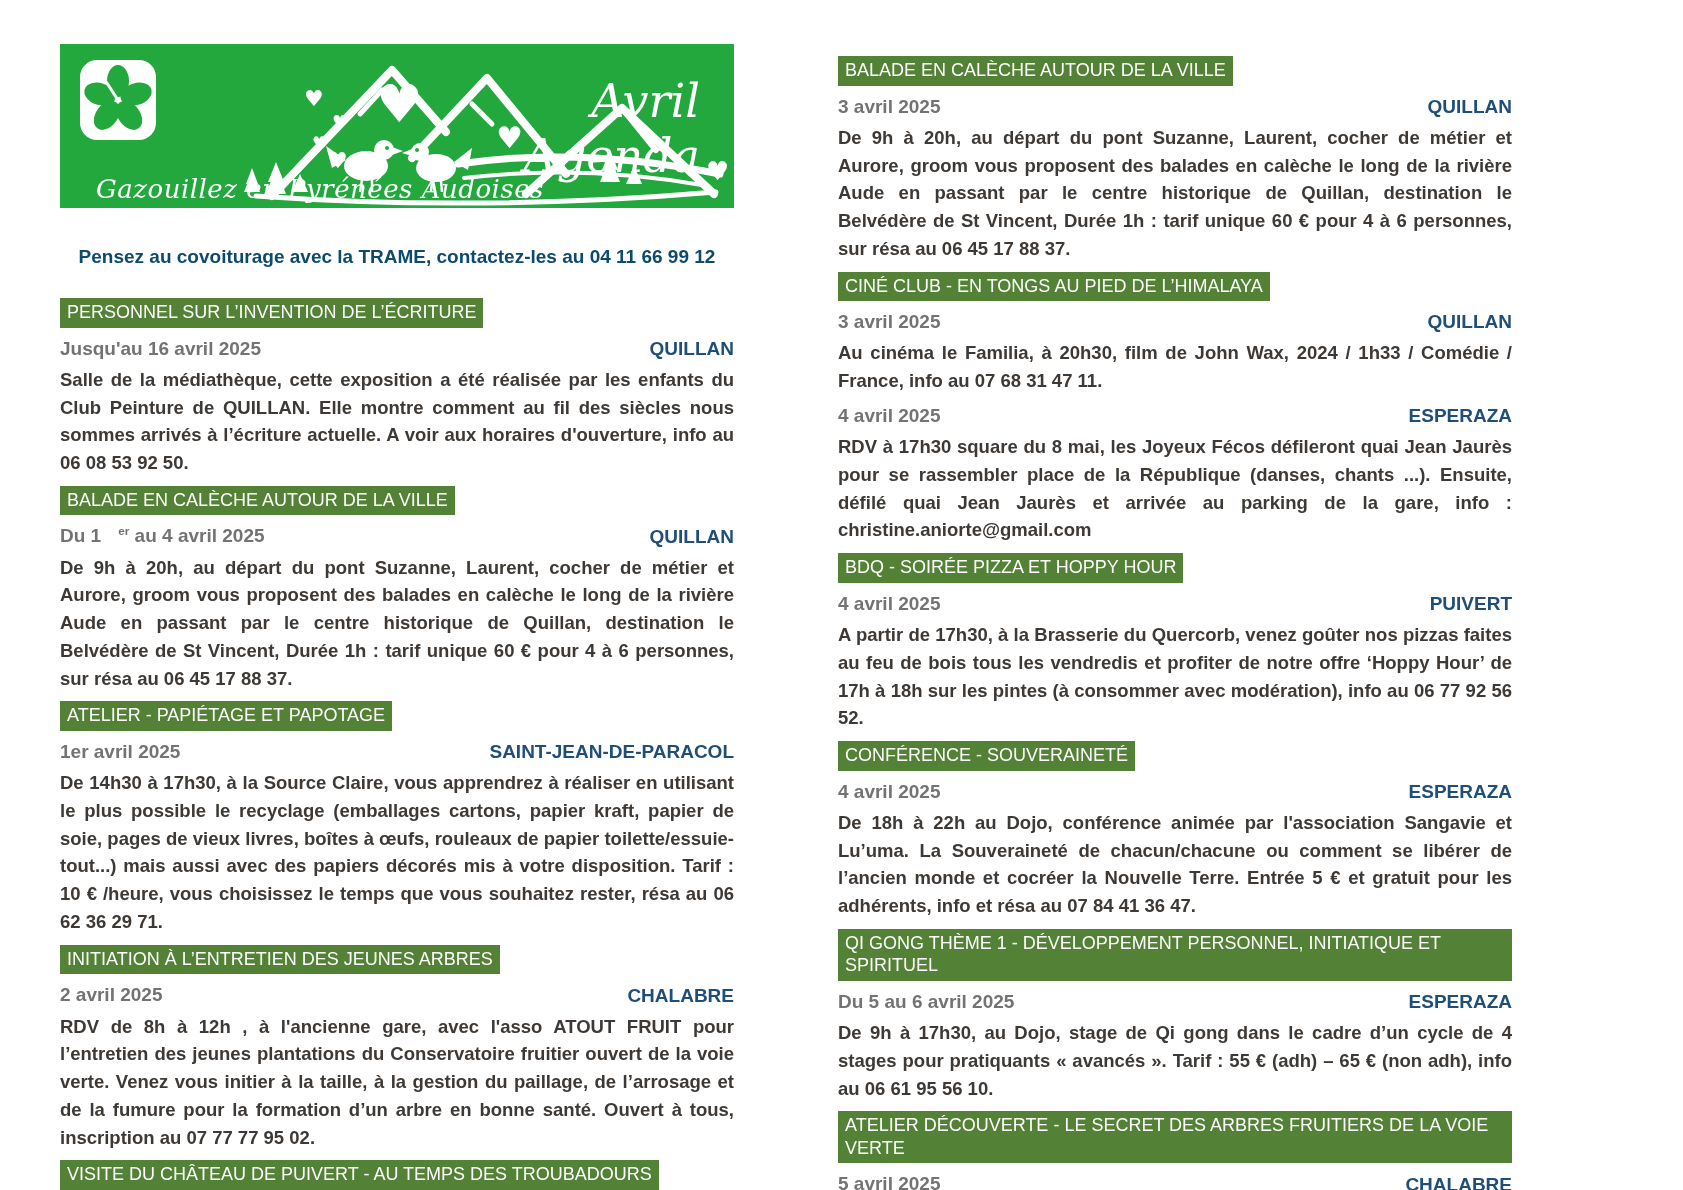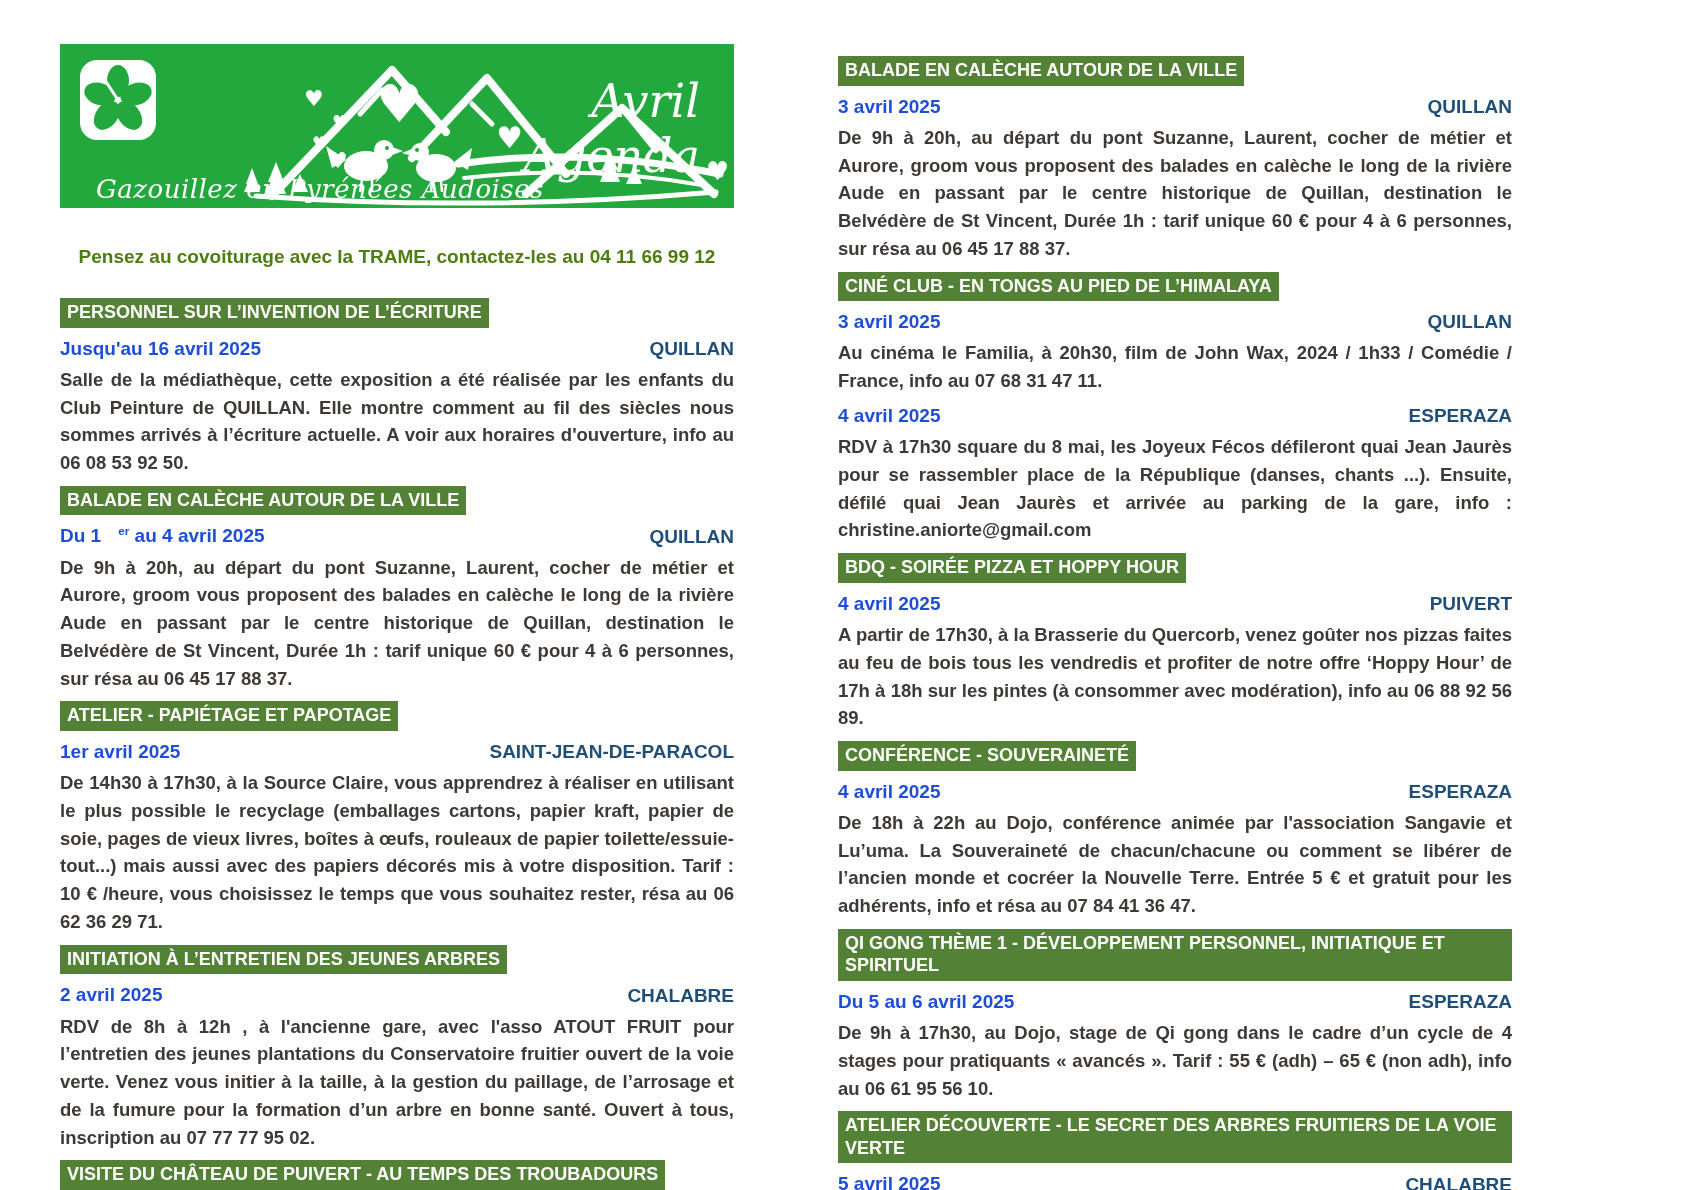--- a/index.html
+++ b/index.html
@@ -19,34 +19,34 @@
     color:#ffffff;font-family:"DejaVu Serif",serif;font-style:italic;
     font-size:26px;letter-spacing:.5px;white-space:nowrap;
   }
   .banner-agenda{
     position:absolute;right:34px;top:30px;text-align:right;color:#ffffff;
     font-family:"DejaVu Serif",serif;font-style:italic;font-size:46px;line-height:1.2;
   }
 
   
   .notice{
-    margin:38px 0 30px;text-align:center;color:#4d7c0f;font-weight:bold;font-size:19px;
+    margin:38px 0 30px;text-align:center;color:#0c4a6e;font-weight:bold;font-size:19px;
   }
 
   
   .event{margin-bottom:9px;}
   .event-title{
-    display:inline-block;background:#538135;color:#ffffff;font-weight:bold;
+    display:inline-block;background:#538135;color:#ffffff;font-weight:normal;
     font-size:18px;line-height:1.25;padding:3px 7px 4px;
   }
   .event-meta{
     display:flex;justify-content:space-between;align-items:baseline;
     font-size:19px;font-weight:bold;margin:9px 0 6px;
   }
-  .event-date{color:#1d4ed8;}
+  .event-date{color:#737373;}
   .event-date sup{font-size:.62em;margin-left:17px;}
   .event-location{color:#1F4E79;}
   .event-desc{
     margin:0 0 5px;font-size:18.5px;line-height:1.5;text-align:justify;color:#3E3935;font-weight:bold;
   }
 </style>
 </head>
 <body>
 
 <div class="page">
@@ -210,21 +210,21 @@
       </div>
       <p class="event-desc">RDV à 17h30 square du 8 mai, les Joyeux Fécos défileront quai Jean Jaurès pour se rassembler place de la République (danses, chants ...). Ensuite, défilé quai Jean Jaurès et arrivée au parking de la gare, info : christine.aniorte@gmail.com</p>
     </section>
 
     <section class="event">
       <div><span class="event-title">BDQ - SOIRÉE PIZZA ET HOPPY HOUR</span></div>
       <div class="event-meta">
         <span class="event-date"><span>4 avril 2025</span><sup></sup><span></span></span>
         <span class="event-location">PUIVERT</span>
       </div>
-      <p class="event-desc">A partir de 17h30,  à la Brasserie du Quercorb, venez goûter nos pizzas faites au feu de bois tous les vendredis et profiter de notre offre ‘Hoppy Hour’ de 17h à 18h sur les pintes (à consommer avec modération), info au 06 88 92 56 89.</p>
+      <p class="event-desc">A partir de 17h30,  à la Brasserie du Quercorb, venez goûter nos pizzas faites au feu de bois tous les vendredis et profiter de notre offre ‘Hoppy Hour’ de 17h à 18h sur les pintes (à consommer avec modération), info au 06 77 92 56 52.</p>
     </section>
 
     <section class="event">
       <div><span class="event-title">CONFÉRENCE - SOUVERAINETÉ</span></div>
       <div class="event-meta">
         <span class="event-date"><span>4 avril 2025</span><sup></sup><span></span></span>
         <span class="event-location">ESPERAZA</span>
       </div>
       <p class="event-desc">De 18h à 22h au Dojo, conférence animée par l'association Sangavie et Lu’uma. La Souveraineté de chacun/chacune ou comment se libérer de l’ancien monde et cocréer la Nouvelle Terre. Entrée 5 € et gratuit pour les adhérents, info et résa au 07 84 41 36 47.</p>
     </section>

